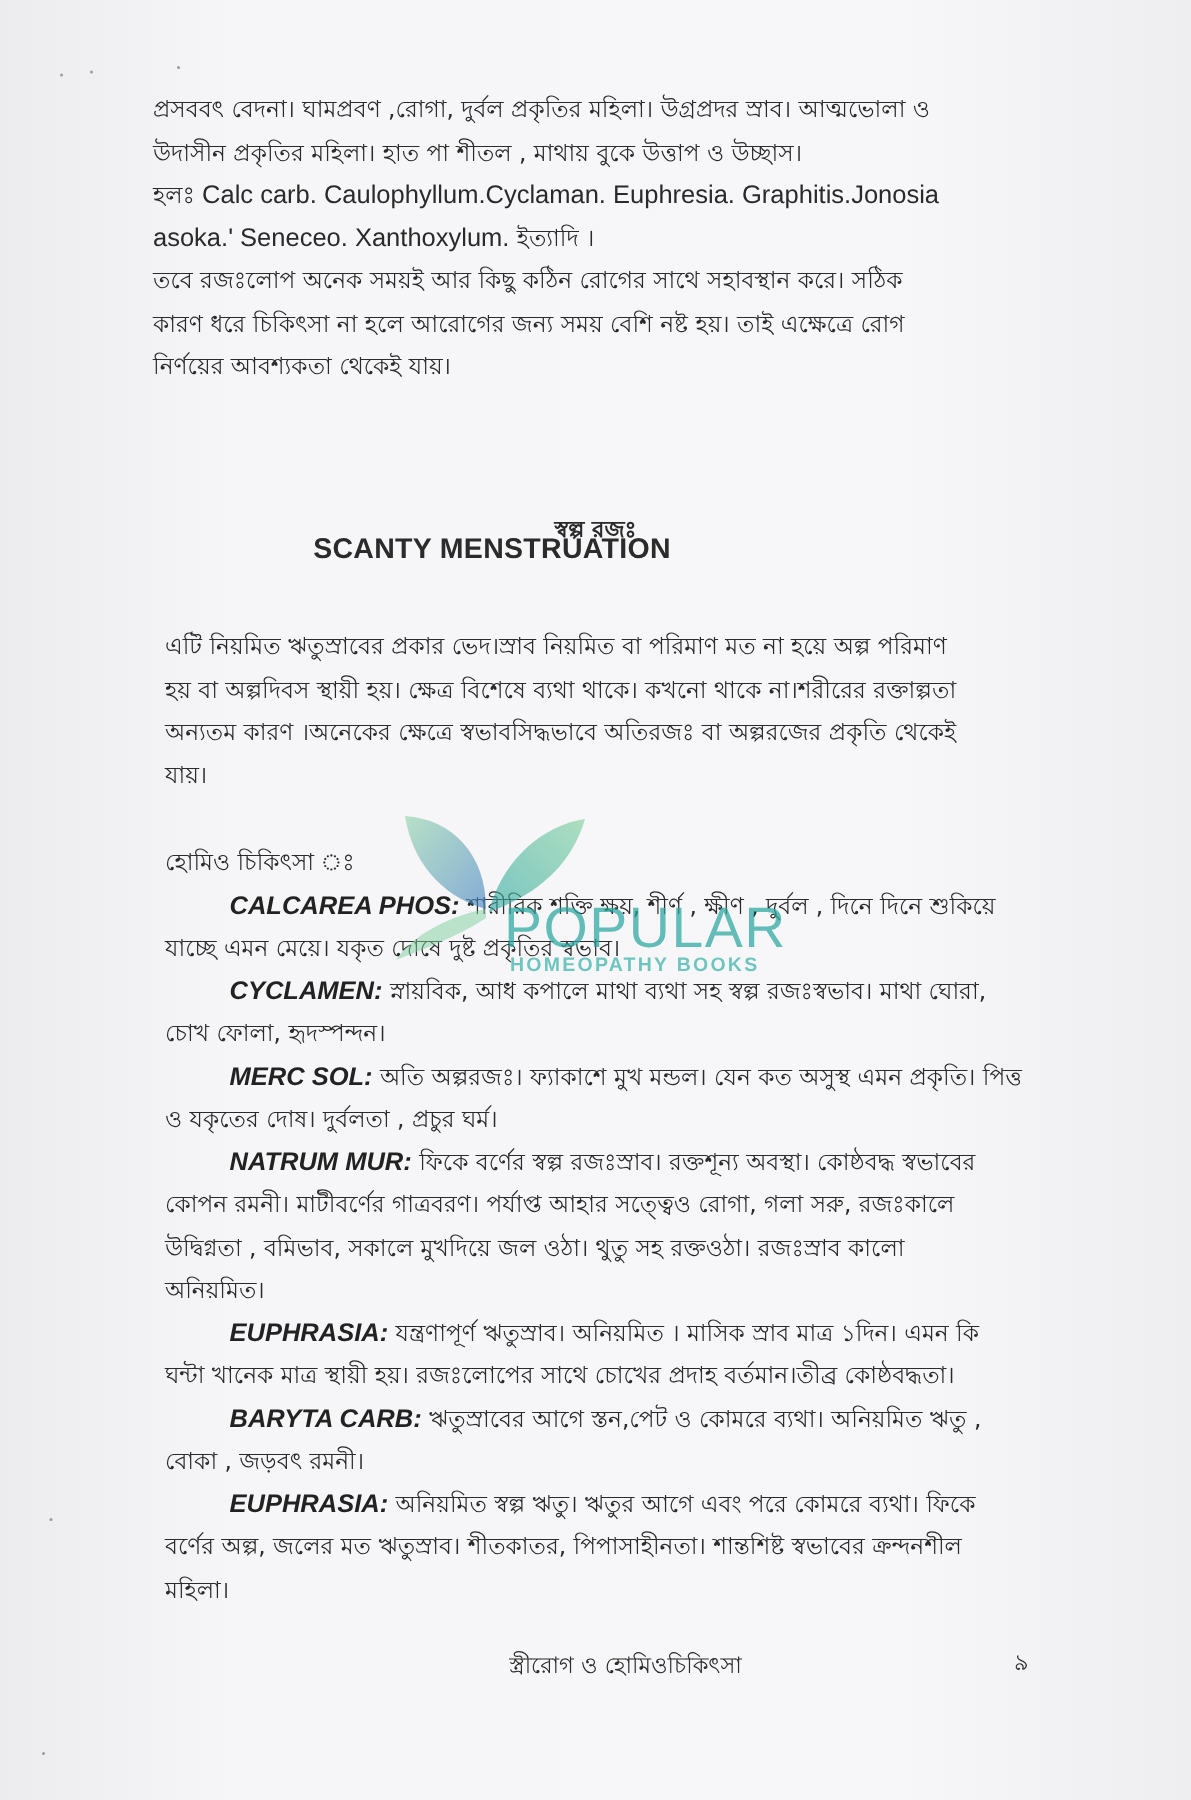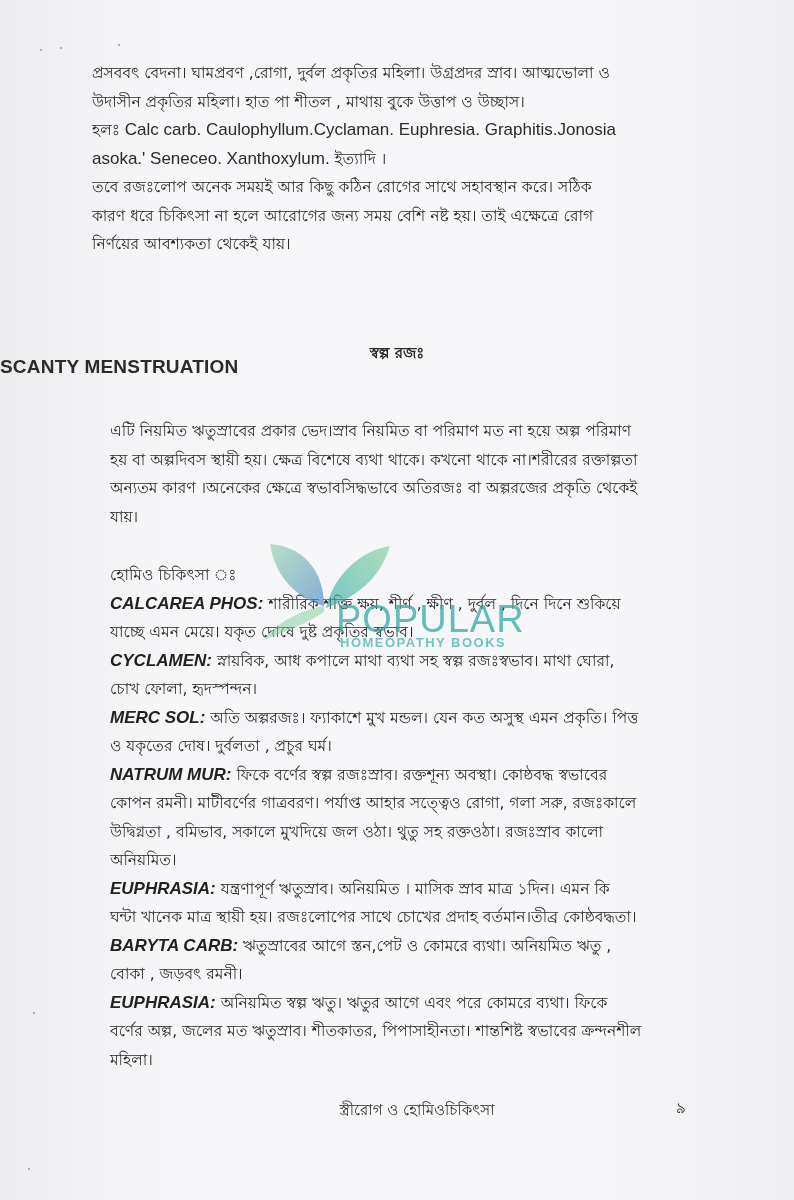--- a/index.html
+++ b/index.html
@@ -8,28 +8,28 @@
     background: #f3f3f5;
     position: relative;
     font-family: "DejaVu Sans", sans-serif;
     color: #2a2a2a;
   }
   .page {
     position: absolute; left: 0; top: 0; width: 794px; height: 1200px;
     background: linear-gradient(90deg, #ececef 0%, #f6f6f8 20%, #f7f7f9 75%, #eeeef1 100%);
   }
   .content {
-    position: absolute; left: 92px; top: 60px; width: 580px;
+    position: absolute; left: 102px; top: 60px; width: 580px;
     font-size: 15.5px; line-height: 28.5px;
   }
   .line { white-space: nowrap; display: block; height: 28.5px; }
   .latin { font-family: "Liberation Sans", sans-serif; font-size: 17px; }
-  .remedy { font-family: "Liberation Sans", sans-serif; font-weight: bold; font-style: italic; font-size: 17px; color: #222; }
+  .remedy { font-family: "Liberation Sans", sans-serif; font-weight: bold; font-style: italic; font-size: 17px; color: #222; margin-left: 43px; }
   .heading-bn { position: absolute; left: 0; width: 794px; top: 341px; text-align: center; font-weight: bold; font-size: 15px; }
-  .heading-en { position: absolute; left: 0; width: 656px; top: 356px; text-align: left; font-family: "Liberation Sans", sans-serif; font-weight: bold; font-size: 19px; letter-spacing: 0.2px; color: #2b2b2b; }
+  .heading-en { position: absolute; left: 0; width: 656px; top: 356px; text-align: center; font-family: "Liberation Sans", sans-serif; font-weight: bold; font-size: 19px; letter-spacing: 0.2px; color: #2b2b2b; }
   .block { position: absolute; left: 110px; width: 590px; font-size: 15.5px; }
   .footer-title { position: absolute; top: 1098px; left: 0; width: 794px; text-align: center; font-size: 15px; padding-left: 40px; box-sizing: border-box; }
   .page-number { position: absolute; top: 1096px; left: 676px; font-size: 15px; }
   .watermark { position: absolute; left: 262px; top: 540px; width: 280px; height: 110px; opacity: 0.72; pointer-events: none; }
   .wm-text { position: absolute; left: 74px; top: 58px; font-family: "Liberation Sans", sans-serif; font-weight: normal; font-size: 38px; color: #2aa6a0; letter-spacing: 1px; text-align: right; }
   .wm-sub { position: absolute; left: 78px; top: 95px; font-family: "Liberation Sans", sans-serif; font-weight: bold; font-size: 13px; color: #3bb3a8; letter-spacing: 1.5px; }
   .speck { position: absolute; width: 2px; height: 2px; background: #9a9a9a; border-radius: 50%; }
 </style>
 </head>
 <body>

